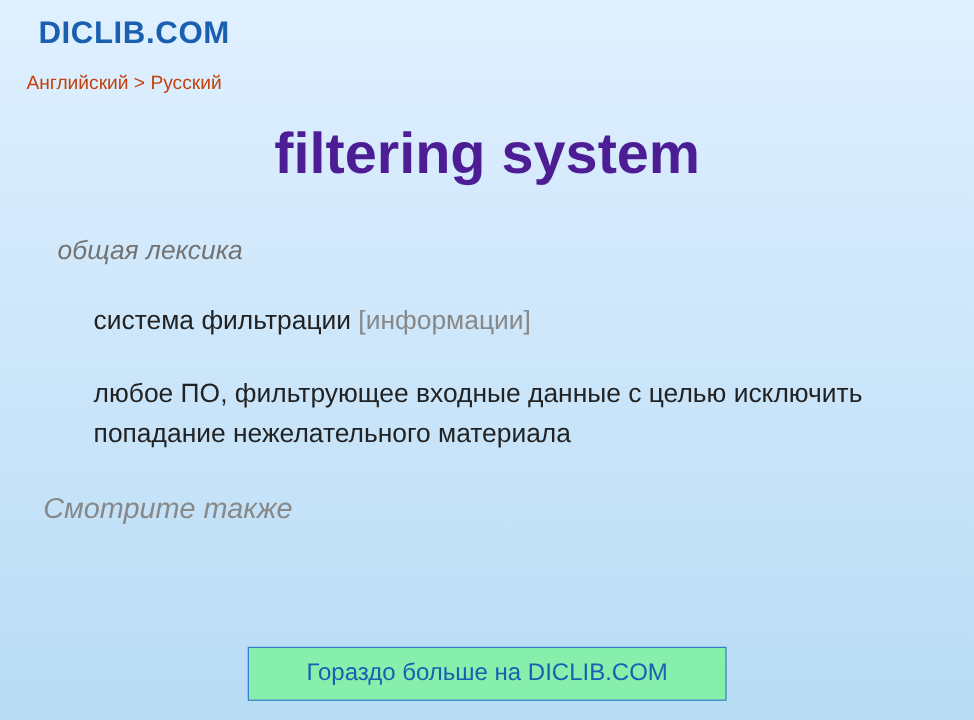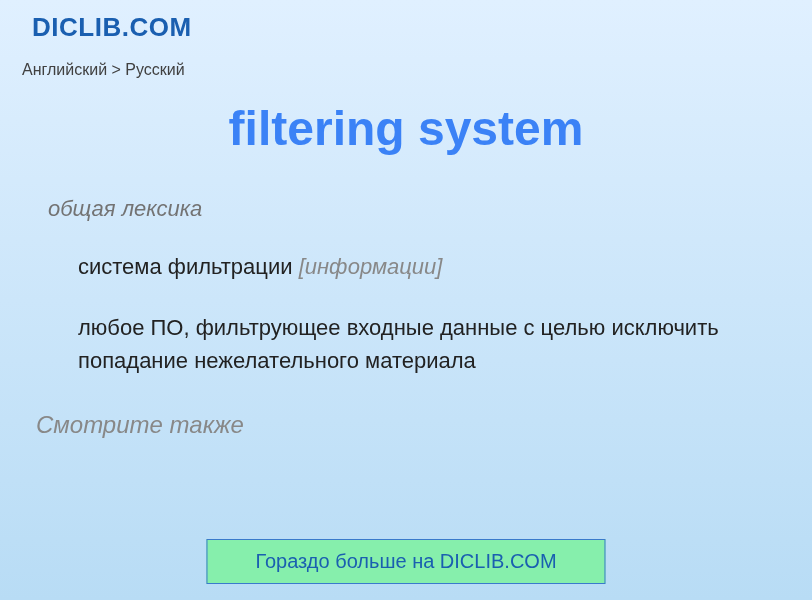--- a/index.html
+++ b/index.html
@@ -31,29 +31,29 @@
       color: #333;
       margin-left: 16px;
       margin-top: 2px;
       border: 1px solid #888;
       border-radius: 14px;
       padding: 2px 14px;
       background: rgba(255,255,255,0.15);
     }
     .breadcrumb {
       font-size: 16px;
-      color: #404040;
+      color: #c2410c;
       margin-top: 18px;
       margin-left: 4px;
     }
     .main-title {
       text-align: center;
       font-size: 48px;
       font-weight: bold;
-      color: #3b82f6;
+      color: #4c1d95;
       margin-top: 22px;
       margin-bottom: 40px;
     }
     .category-label {
       font-size: 22px;
       font-style: italic;
       color: #737373;
       margin-left: 30px;
       margin-bottom: 28px;
     }
@@ -62,21 +62,20 @@
       margin-right: 40px;
       margin-bottom: 28px;
     }
     .def-main {
       font-size: 22px;
       color: #222;
       line-height: 1.5;
       text-align: center;
     }
     .def-bracket {
-      font-style: italic;
       color: #888;
     }
     .see-also {
       font-size: 24px;
       font-style: italic;
       color: #888;
       margin-left: 18px;
       margin-top: 34px;
     }
     .footer-box {

